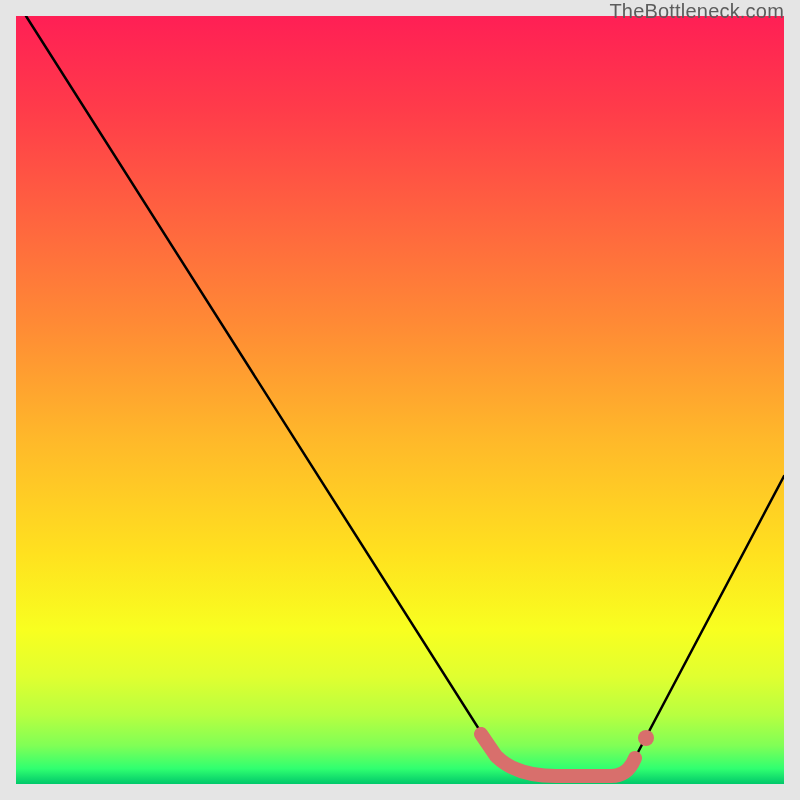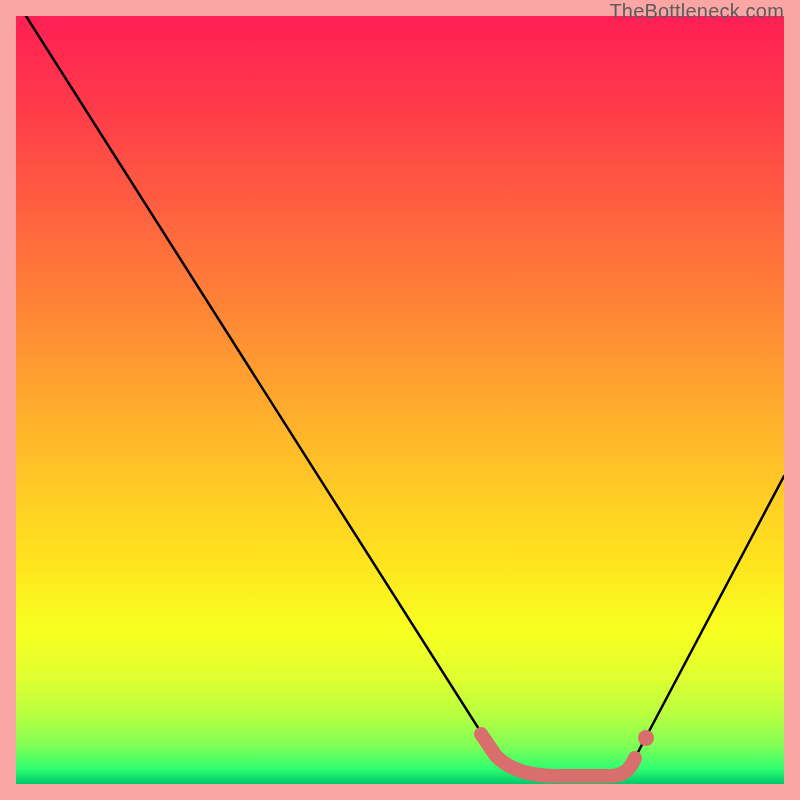--- a/index.html
+++ b/index.html
@@ -10,21 +10,21 @@
     background: #000;
     overflow: hidden;
     font-family: Arial, Helvetica, sans-serif;
   }
   .frame {
     position: absolute;
     left: 0;
     top: 0;
     width: 800px;
     height: 800px;
-    background: #fca5a5;
+    background: #e5e5e5;
   }
   .plot {
     position: absolute;
     left: 16px;
     top: 16px;
     width: 768px;
     height: 768px;
     background: linear-gradient(to bottom,
       #ff1f55 0%,
       #ff3b4a 12%,

